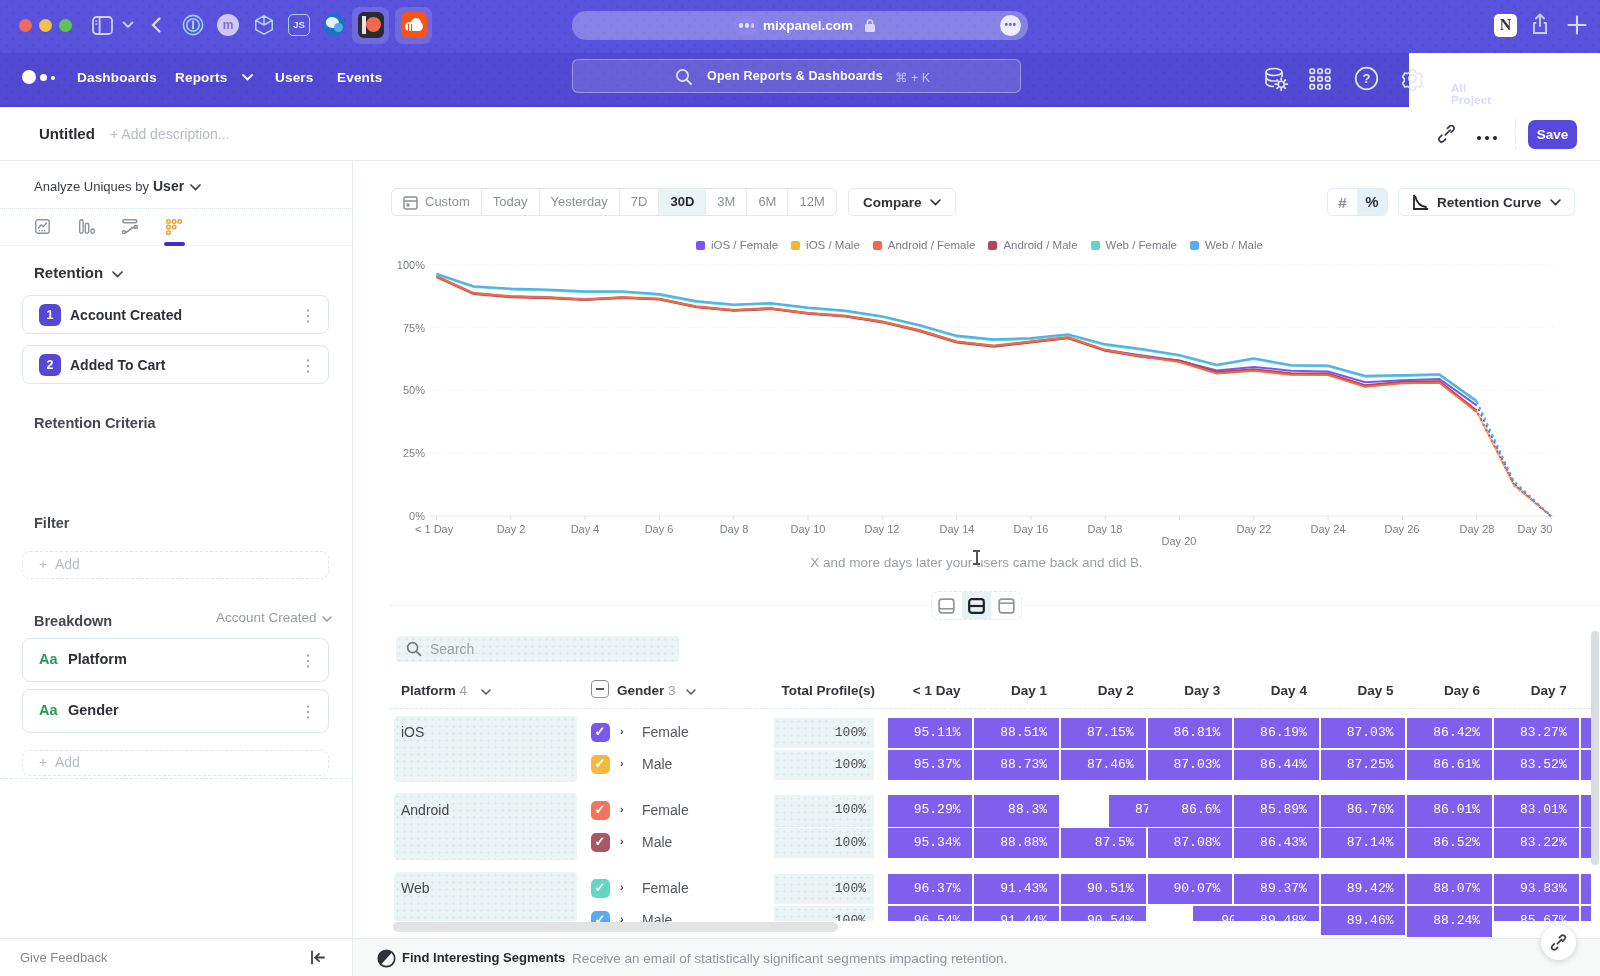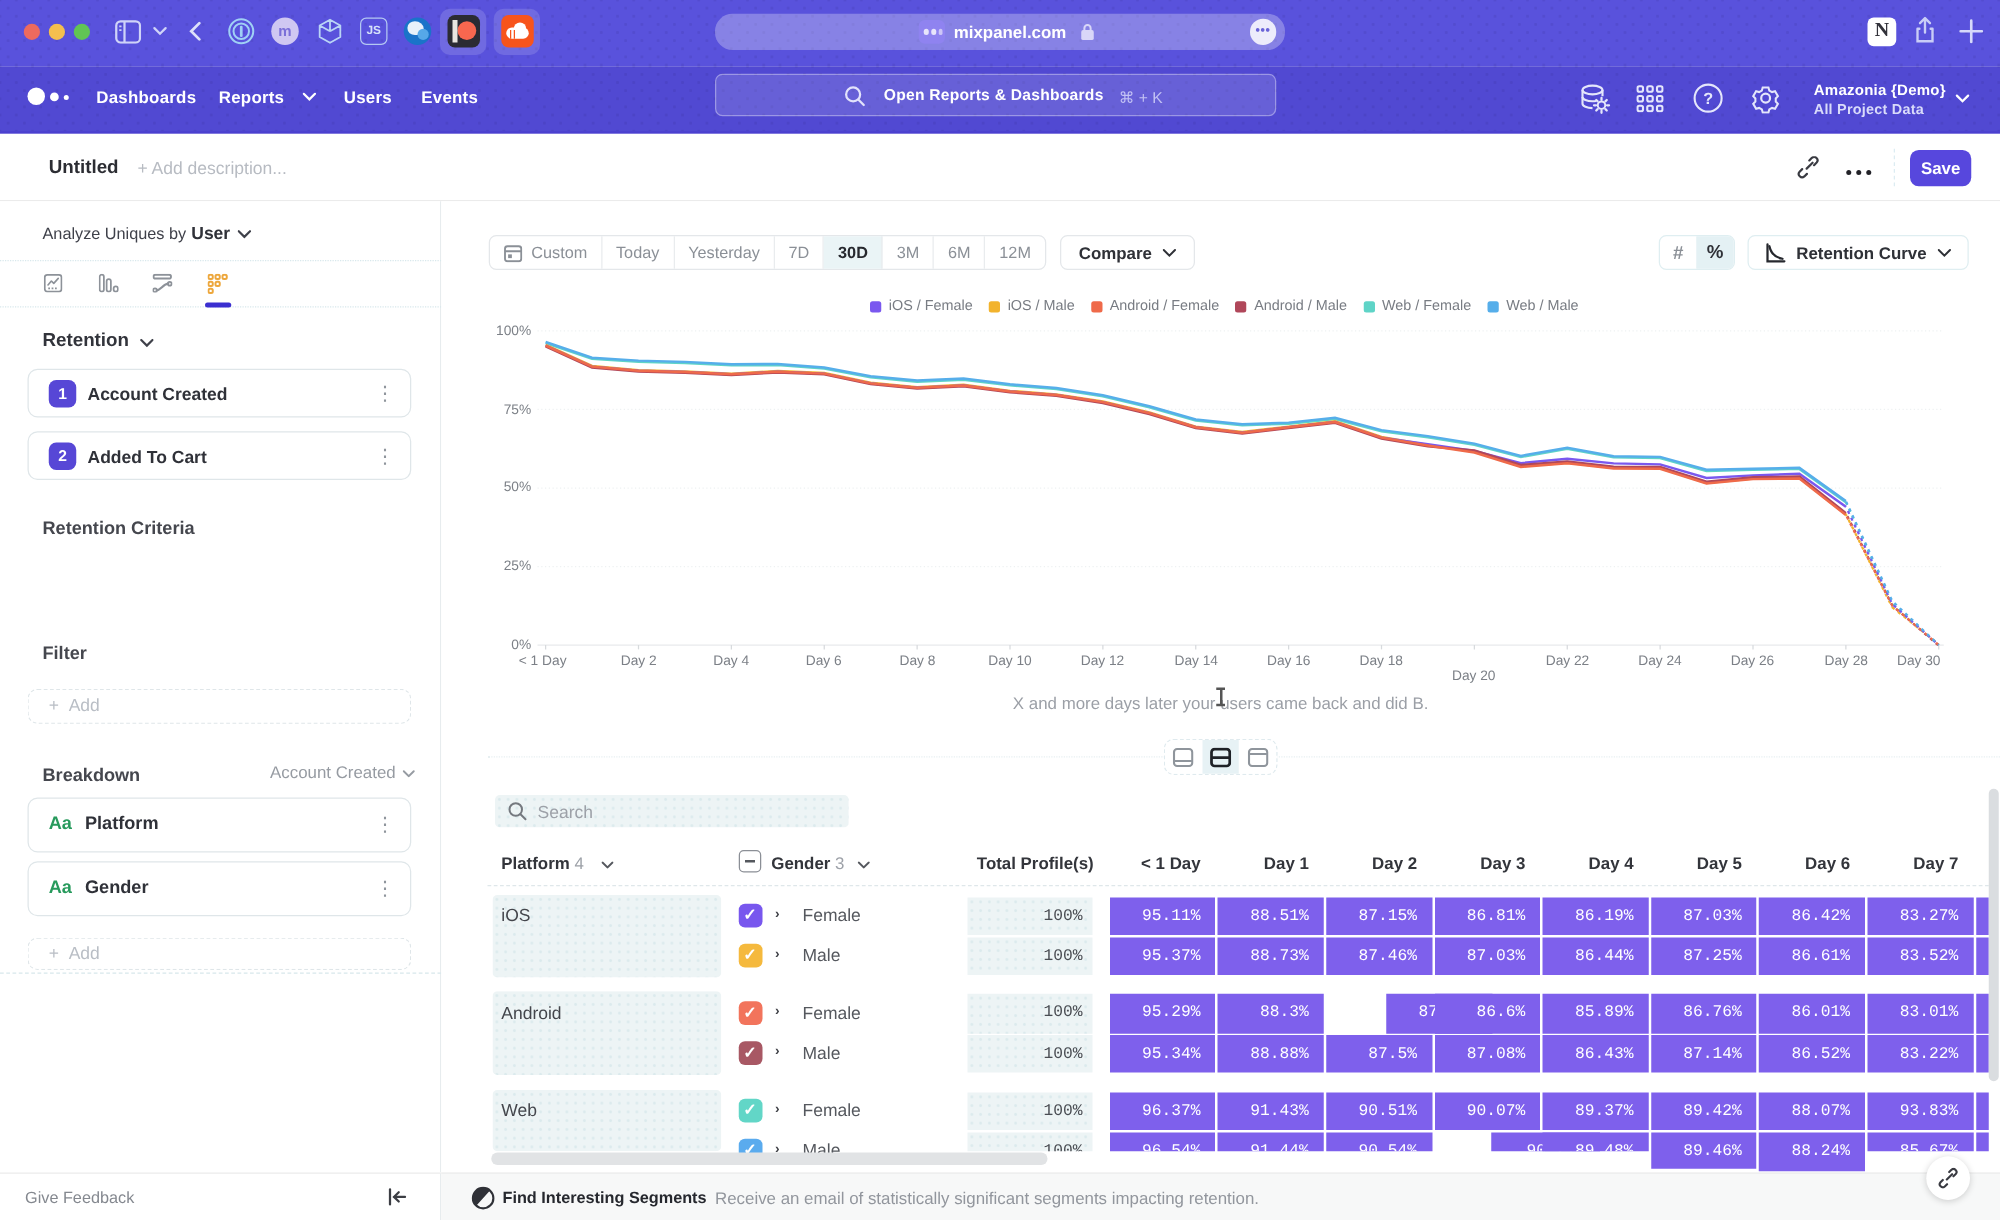--- a/index.html
+++ b/index.html
@@ -4,21 +4,21 @@
 <style>
 * { margin:0; padding:0; box-sizing:border-box; }
 html,body { width:1600px; height:976px; overflow:hidden; font-family:"Liberation Sans", sans-serif; background:#fff; }
 .abs { position:absolute; }
 #stage { position:relative; width:1600px; height:976px; }
 
 
 #chrome { position:absolute; left:0; top:0; width:1600px; height:53px; background:#5952dc;
   background-image: radial-gradient(rgba(30,20,90,0.10) 1px, transparent 1.3px), radial-gradient(rgba(30,20,90,0.10) 1px, transparent 1.3px);
   background-size: 13px 13px; background-position: 0 0, 6.5px 6.5px; }
-#nav { position:absolute; left:0; top:53px; width:1600px; height:54px; background:#5149d2; border-bottom:2px solid #4b40cf;
+#nav { position:absolute; left:0; top:53px; width:1409px; height:54px; background:#5149d2; border-bottom:2px solid #4b40cf;
   background-image: radial-gradient(rgba(30,20,90,0.10) 1px, transparent 1.3px), radial-gradient(rgba(30,20,90,0.10) 1px, transparent 1.3px);
   background-size: 13px 13px; background-position: 0 0, 6.5px 6.5px; }
 .tl { position:absolute; top:19px; width:13px; height:13px; border-radius:50%; }
 .urlbar { position:absolute; left:572px; top:11px; width:456px; height:29px; background:rgba(255,255,255,0.28); border-radius:14px; color:#fff; }
 .navlink { position:absolute; top:17px; color:#fff; font-size:13.5px; font-weight:700; letter-spacing:.2px; }
 .searchpill { position:absolute; left:572px; top:6px; width:449px; height:34px; background:rgba(255,255,255,0.13); border:1px solid rgba(255,255,255,0.35); border-radius:6px; }
 
 
 #pagehead { position:absolute; left:0; top:107px; width:1600px; height:54px; background:#fff; border-bottom:1px solid #ebebeb; }
 

